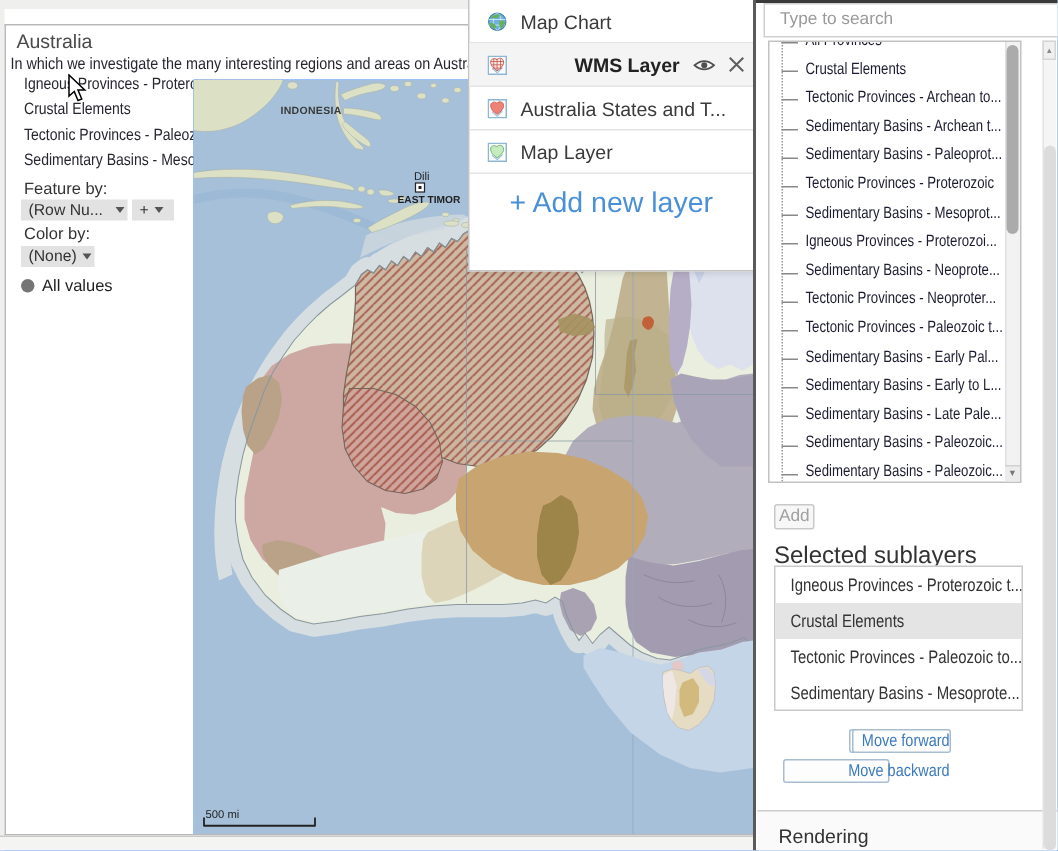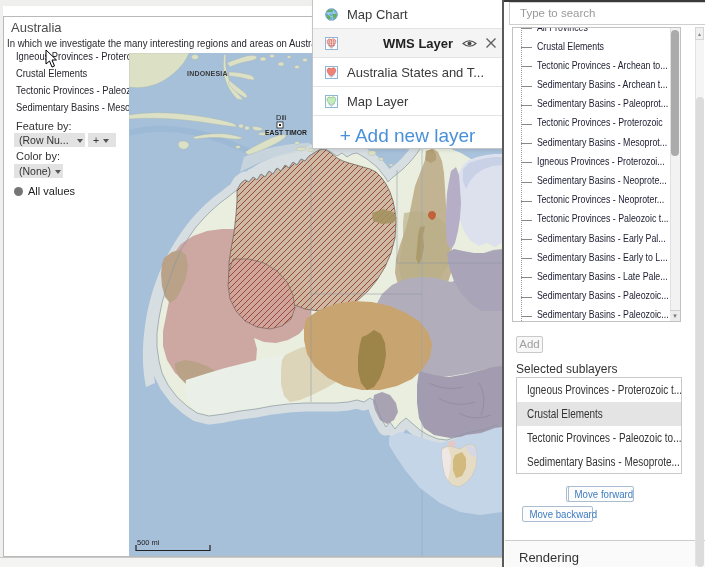--- a/index.html
+++ b/index.html
@@ -20,21 +20,21 @@
 #dd1b { left:88px; top:133px; width:28px; height:14px; padding-left:5px; }
 #colorlbl { position:absolute; left:16px; top:150px; }
 #dd2 { left:14px; top:164px; width:49px; height:14px; padding-left:5px; white-space:nowrap; }
 .caret { display:inline-block; width:0; height:0; border-left:3.5px solid transparent;
   border-right:3.5px solid transparent; border-top:4px solid #555; vertical-align:middle; margin-left:4px; }
 #allv { position:absolute; left:14px; top:185px; font-size:11px; color:#222; }
 #allv .dot { display:inline-block; width:9px; height:9px; border-radius:50%; background:#757575; margin-right:5px; vertical-align:-1px; }
 #mapbox { position:absolute; left:129px; top:53px; width:439px; height:503px; overflow:hidden; background:#3b82f6; }
 #bottombar { position:absolute; left:0; top:557px; width:503px; height:10px; background:#f4f4f3; border-top:1px solid #c9c9c9; }
 
-#popup { position:absolute; left:312px; top:0; width:191px; height:149px; background:#fff;
+#popup { position:absolute; left:312px; top:0; width:191px; height:181px; background:#fff;
   border:1px solid #c4c4c4; border-top:none; box-shadow:1px 2px 3px rgba(0,0,0,0.08); }
 .prow { position:relative; height:29px; border-bottom:1px solid #e4e4e4; }
 .prow .ptxt { position:absolute; left:34px; top:7px; font-size:13px; color:#3a3a3a; }
 .prow .picon { position:absolute; left:12px; top:8px; width:13px; height:13px; }
 #prow2 { background:#f4f4f4; }
 #prow2 .ptxt { font-weight:bold; color:#222;margin-left:36px; }
 #addlayer { position:absolute; left:0; top:118px; width:189px; text-align:center; font-size:19px; color:#4a90d9; padding-top:7px; }
 
 #rpanel { position:absolute; left:502px; top:0; width:203px; height:567px; background:#fff;
   border-left:2px solid #5a5a5a; }
@@ -46,31 +46,31 @@
 #treeinner { position:absolute; left:0; top:-11px; }
 .ti { position:relative; height:19.2px; white-space:nowrap; }
 .ti .tx { position:absolute; left:24px; top:3.5px; font-size:11px; color:#1c1c30; display:inline-block; transform:scaleX(0.80); transform-origin:0 0; }
 .ti .dash { position:absolute; left:8px; top:11px; width:11px; border-top:1px solid #888; }
 #treevline { position:absolute; left:8px; top:0; height:308px; border-left:1px dotted #999; }
 #lscroll { position:absolute; right:0; top:0; width:10px; height:293px; background:#f2f2f2; border-left:1px solid #e0e0e0; }
 #lthumb { position:absolute; right:1px; top:2px; width:8px; height:126px; background:#ababab; border-radius:4px; }
 #larrow { position:absolute; right:0px; bottom:0px; width:10px; height:11px; background:#ececec; border-top:1px solid #d0d0d0; font-size:7px; color:#777; text-align:center; line-height:10px; }
 #addbtn { position:absolute; left:12px; top:336px; width:27px; height:17px; border:1px solid #c9c9c9;
   border-radius:2px; background:#f7f7f7; font-size:11.5px; color:#a0a0a0; text-align:center; line-height:15px; }
-#sellbl { position:absolute; left:12px; top:362px; font-size:12px; color:#333; }
+#sellbl { position:absolute; left:12px; top:362px; font-size:16px; color:#333; }
 #sellist { position:absolute; left:12px; top:377px; width:166px; height:97px; border:1px solid #c9c9c9; background:#fff; }
 .si { height:24px; font-size:12px; color:#333; line-height:24px; padding-left:10px; white-space:nowrap; overflow:hidden; }
 .si span { display:inline-block; transform:scaleX(0.83); transform-origin:0 50%; }
 .si.sel { background:#e4e4e4; }
 .btn { position:absolute; border:1px solid #a9bdd1; border-radius:2px; background:#fdfdfd;
   font-size:11.5px; color:#3c7bbf; text-align:center; white-space:nowrap; }
 .btn span { display:inline-block; transform:scaleX(0.84); transform-origin:50% 50%; }
 #btnrm { left:18px; top:486px; width:42px; height:16px; line-height:14px;margin-left:44px; }
 #btnmf { left:64px; top:486px; width:66px; height:16px; line-height:14px; }
-#btnmb { left:18px; top:506px; width:71px; height:16px; line-height:14px; }
+#btnmb { left:18px; top:506px; width:71px; height:16px; line-height:14px;padding-left:36px; }
 #rsep { position:absolute; left:1px; top:540px; width:202px; height:27px; border-top:1px solid #ccc; background:#fafafa; }
 #rendering { position:absolute; left:15px; top:550px; font-size:13px; color:#333; }
 #rscroll { position:absolute; right:1px; top:27px; width:9px; height:539px; background:#f5f5f5; border-left:1px solid #e3e3e3; }
 #rsup { position:absolute; right:0; top:0; width:9px; height:13px; background:#f0f0f0; border:1px solid #d5d5d5; font-size:6px; color:#888; text-align:center; line-height:12px; }
 #rsthumb { position:absolute; right:0.5px; top:70px; width:8px; height:470px; background:#dcdcdc; border-radius:4px; }
 </style>
 </head>
 <body>
 <div id="topstrip"></div>
 <div id="leftstrip"></div>

